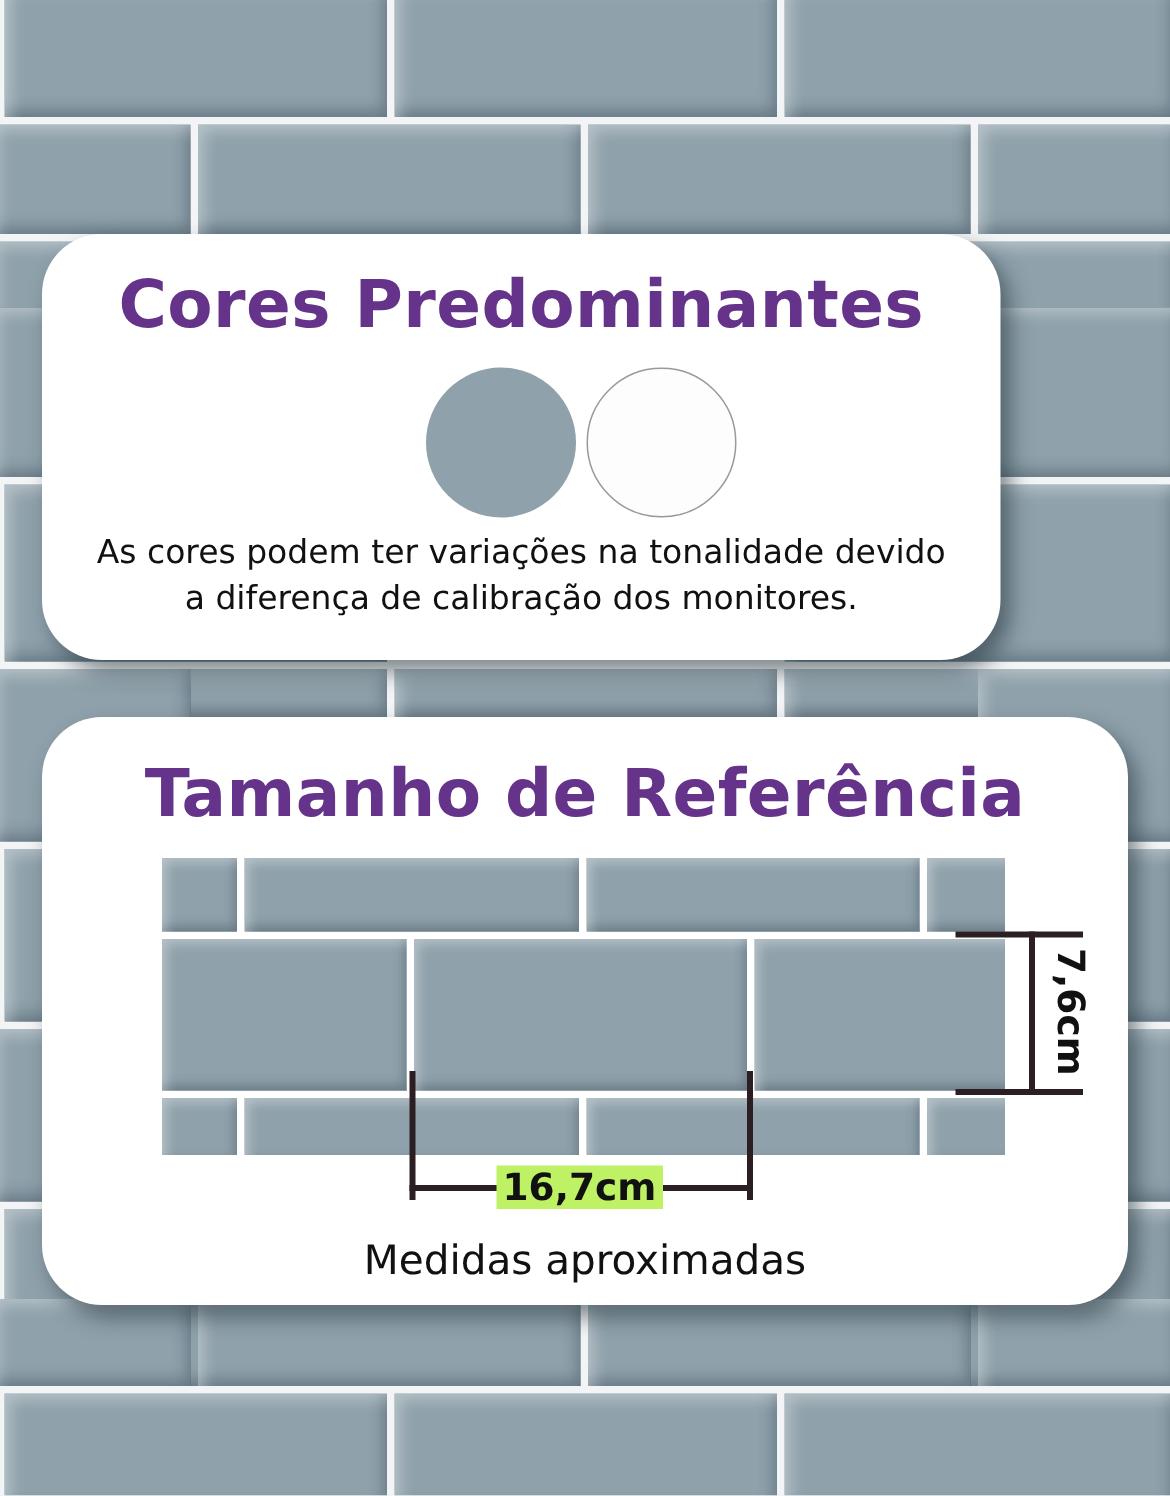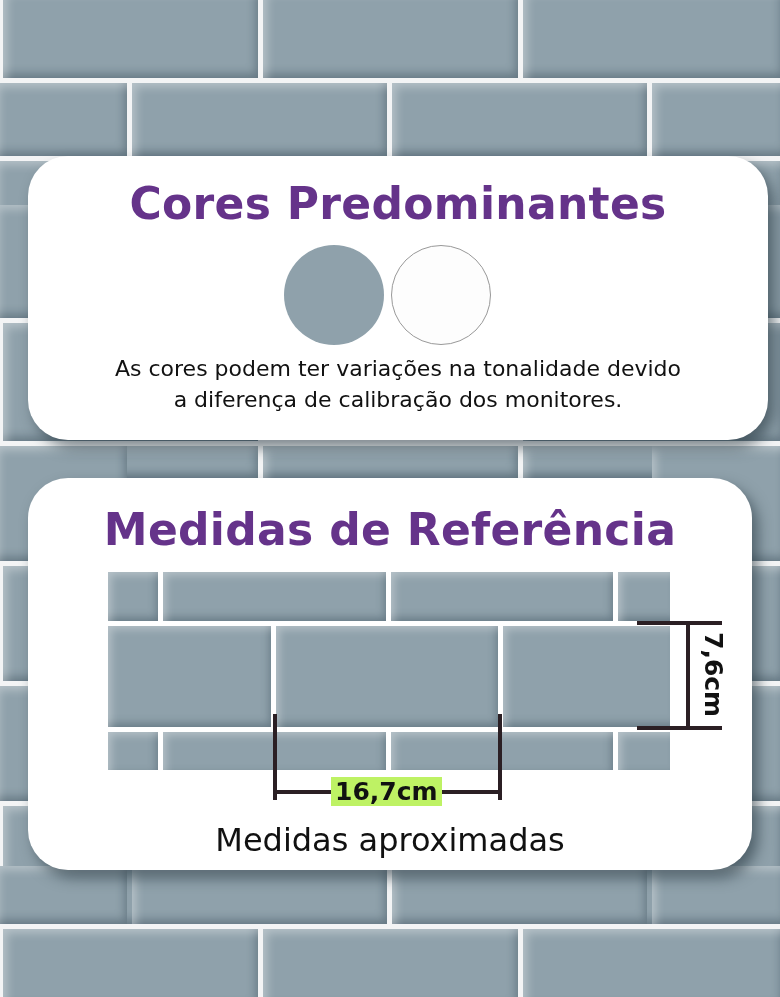--- a/index.html
+++ b/index.html
@@ -86,31 +86,31 @@
 
   <div class="tile" style="left:-5px;top:866px;width:132px;height:58px;"></div>
   <div class="tile" style="left:132px;top:866px;width:255px;height:58px;"></div>
   <div class="tile" style="left:392px;top:866px;width:255px;height:58px;"></div>
   <div class="tile" style="left:652px;top:866px;width:135px;height:58px;"></div>
   <div class="tile" style="left:3px;top:929px;width:255px;height:80px;"></div>
   <div class="tile" style="left:263px;top:929px;width:255px;height:80px;"></div>
   <div class="tile" style="left:523px;top:929px;width:260px;height:80px;"></div>
 </div>
 
-<section class="card" style="left:28px;top:156px;width:740px;height:284px;">
+<section class="card" style="left:28px;top:156px;width:639px;height:284px;">
   <h1 class="card-title" style="top:22px;">Cores Predominantes</h1>
   <div class="swatch gray" style="left:256px;top:89px;"></div>
   <div class="swatch white" style="left:363px;top:89px;"></div>
   <p class="note" style="top:197px;">As cores podem ter variações na tonalidade devido</p>
   <p class="note" style="top:228px;">a diferença de calibração dos monitores.</p>
 </section>
 
 <section class="card" style="left:28px;top:478px;width:724px;height:392px;">
-  <h1 class="card-title" style="top:26px;">Medidas de Referência</h1>
-  <p class="note" style="top:347px;font-size:32px;">Medidas aproximadas</p>
+  <h1 class="card-title" style="top:26px;">Tamanho de Referência</h1>
+  <p class="note" style="top:347px;font-size:27px;">Medidas aproximadas</p>
 </section>
 
 <div class="ref">
   <div class="rtile" style="left:0;top:0;width:50px;height:49px;"></div>
   <div class="rtile" style="left:55px;top:0;width:223px;height:49px;"></div>
   <div class="rtile" style="left:283px;top:0;width:222px;height:49px;"></div>
   <div class="rtile" style="left:510px;top:0;width:60px;height:49px;"></div>
 
   <div class="rtile" style="left:0;top:54px;width:163px;height:101px;"></div>
   <div class="rtile" style="left:168px;top:54px;width:222px;height:101px;"></div>

